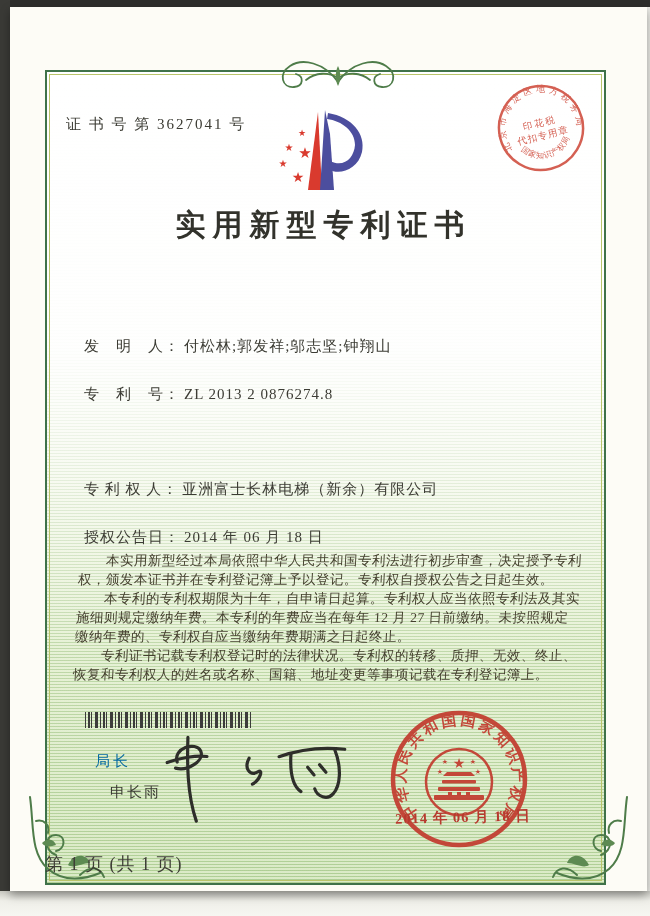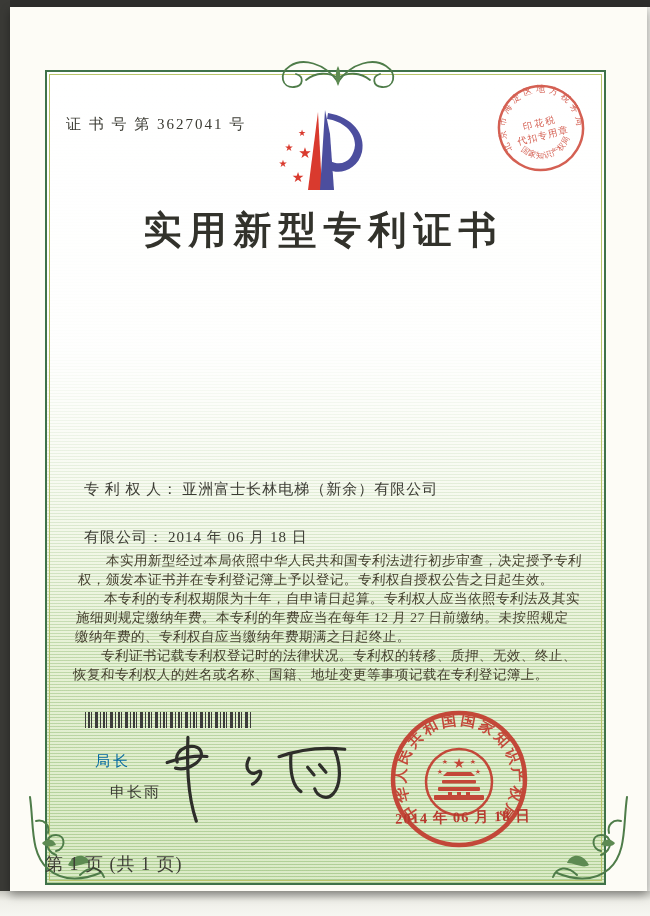--- a/index.html
+++ b/index.html
@@ -10,21 +10,21 @@
   .surface-bottom{position:absolute;left:0;top:891px;width:650px;height:25px;background:linear-gradient(180deg,#c9c9c2,#efefe9 40%,#f6f6f1);}
   .paper{position:absolute;left:10px;top:7px;width:637px;height:884px;background:#fdfcf6;box-shadow:0 4px 9px rgba(0,0,0,.35);}
   .frame{position:absolute;left:35px;top:63px;width:557px;height:811px;border:2px solid #3f7249;
     background:
       linear-gradient(180deg,rgba(255,255,255,1) 0%,rgba(255,255,255,.96) 34%,rgba(255,255,255,.55) 52%,rgba(255,255,255,.12) 72%,rgba(255,255,255,0) 100%),
       repeating-linear-gradient(180deg,rgba(122,172,92,.40) 0 1px,rgba(240,248,230,.25) 1px 3px),
       linear-gradient(180deg,#fbfbf2 0%,#f1f5e2 40%,#e0edca 68%,#d3e6bc 100%);}
   .frame-line{position:absolute;left:2px;top:2px;right:2px;bottom:2px;border:1px solid #b9c46a;}
   .abs{position:absolute;}
   .cert-no{left:56px;top:108px;font-size:15px;letter-spacing:2px;color:#3b3b33;white-space:nowrap;}
-  .title{left:35px;top:198px;width:557px;text-align:center;font-size:38px;font-weight:700;letter-spacing:7px;color:#32322b;white-space:nowrap;}
+  .title{left:35px;top:198px;width:557px;text-align:center;font-size:30px;font-weight:700;letter-spacing:7px;color:#32322b;white-space:nowrap;}
   .field-row{left:74px;font-size:15px;color:#3c3c34;white-space:nowrap;}
   .field-label{letter-spacing:1px;}
   .field-value{margin-left:4px;letter-spacing:1px;}
   .paras{left:66px;top:544px;width:504px;color:#45412f;font-size:13.5px;line-height:19px;transform:skewX(-3deg);}
   .paras p{margin:0;text-indent:2em;letter-spacing:.5px;}
   .barcode{left:75px;top:705px;width:166px;height:16px;
     background:repeating-linear-gradient(90deg,#3c3c3a 0 1px,transparent 1px 3px,#3c3c3a 3px 5px,transparent 5px 6px,#3c3c3a 6px 7px,transparent 7px 10px,#3c3c3a 10px 13px,transparent 13px 15px);}
   .director-role{left:85px;top:745px;font-size:15px;letter-spacing:3px;color:#0369a1;}
   .director-name{left:100px;top:776px;font-size:15px;letter-spacing:2px;color:#3a3a32;}
   .seal-date{left:368px;top:801px;width:170px;text-align:center;font-size:14.5px;color:#b73a2e;letter-spacing:1px;transform:rotate(-1.5deg);font-weight:700;}
@@ -103,25 +103,31 @@
       </text>
       <text font-size="8" fill="#cf4b3c" letter-spacing="0.5">
         <textPath href="#arcB" startOffset="2">国家知识产权局</textPath>
       </text>
       <text x="58" y="56" text-anchor="middle" font-size="9.5" fill="#cf4b3c" letter-spacing="2">印花税</text>
       <text x="58" y="69" text-anchor="middle" font-size="9.5" fill="#cf4b3c" letter-spacing="1">代扣专用章</text>
     </svg>
 
     <div class="abs title">实用新型专利证书</div>
 
+    <div class="abs field-row" style="top:330px;">
+      <span class="field-label">发　明　人：</span><span class="field-value">付松林;郭发祥;邬志坚;钟翔山</span>
+    </div>
+    <div class="abs field-row" style="top:378px;">
+      <span class="field-label">专　利　号：</span><span class="field-value">ZL 2013 2 0876274.8</span>
+    </div>
     <div class="abs field-row" style="top:473px;">
       <span class="field-label">专 利 权 人：</span><span class="field-value">亚洲富士长林电梯（新余）有限公司</span>
     </div>
     <div class="abs field-row" style="top:521px;">
-      <span class="field-label">有限公司：</span><span class="field-value">2014 年 06 月 18 日</span>
+      <span class="field-label">授权公告日：</span><span class="field-value">2014 年 06 月 18 日</span>
     </div>
 
     <div class="abs paras">
       <p>本实用新型经过本局依照中华人民共和国专利法进行初步审查，决定授予专利权，颁发本证书并在专利登记簿上予以登记。专利权自授权公告之日起生效。</p>
       <p>本专利的专利权期限为十年，自申请日起算。专利权人应当依照专利法及其实施细则规定缴纳年费。本专利的年费应当在每年 12 月 27 日前缴纳。未按照规定缴纳年费的、专利权自应当缴纳年费期满之日起终止。</p>
       <p>专利证书记载专利权登记时的法律状况。专利权的转移、质押、无效、终止、恢复和专利权人的姓名或名称、国籍、地址变更等事项记载在专利登记簿上。</p>
     </div>
 
     <div class="abs barcode"></div>
 

